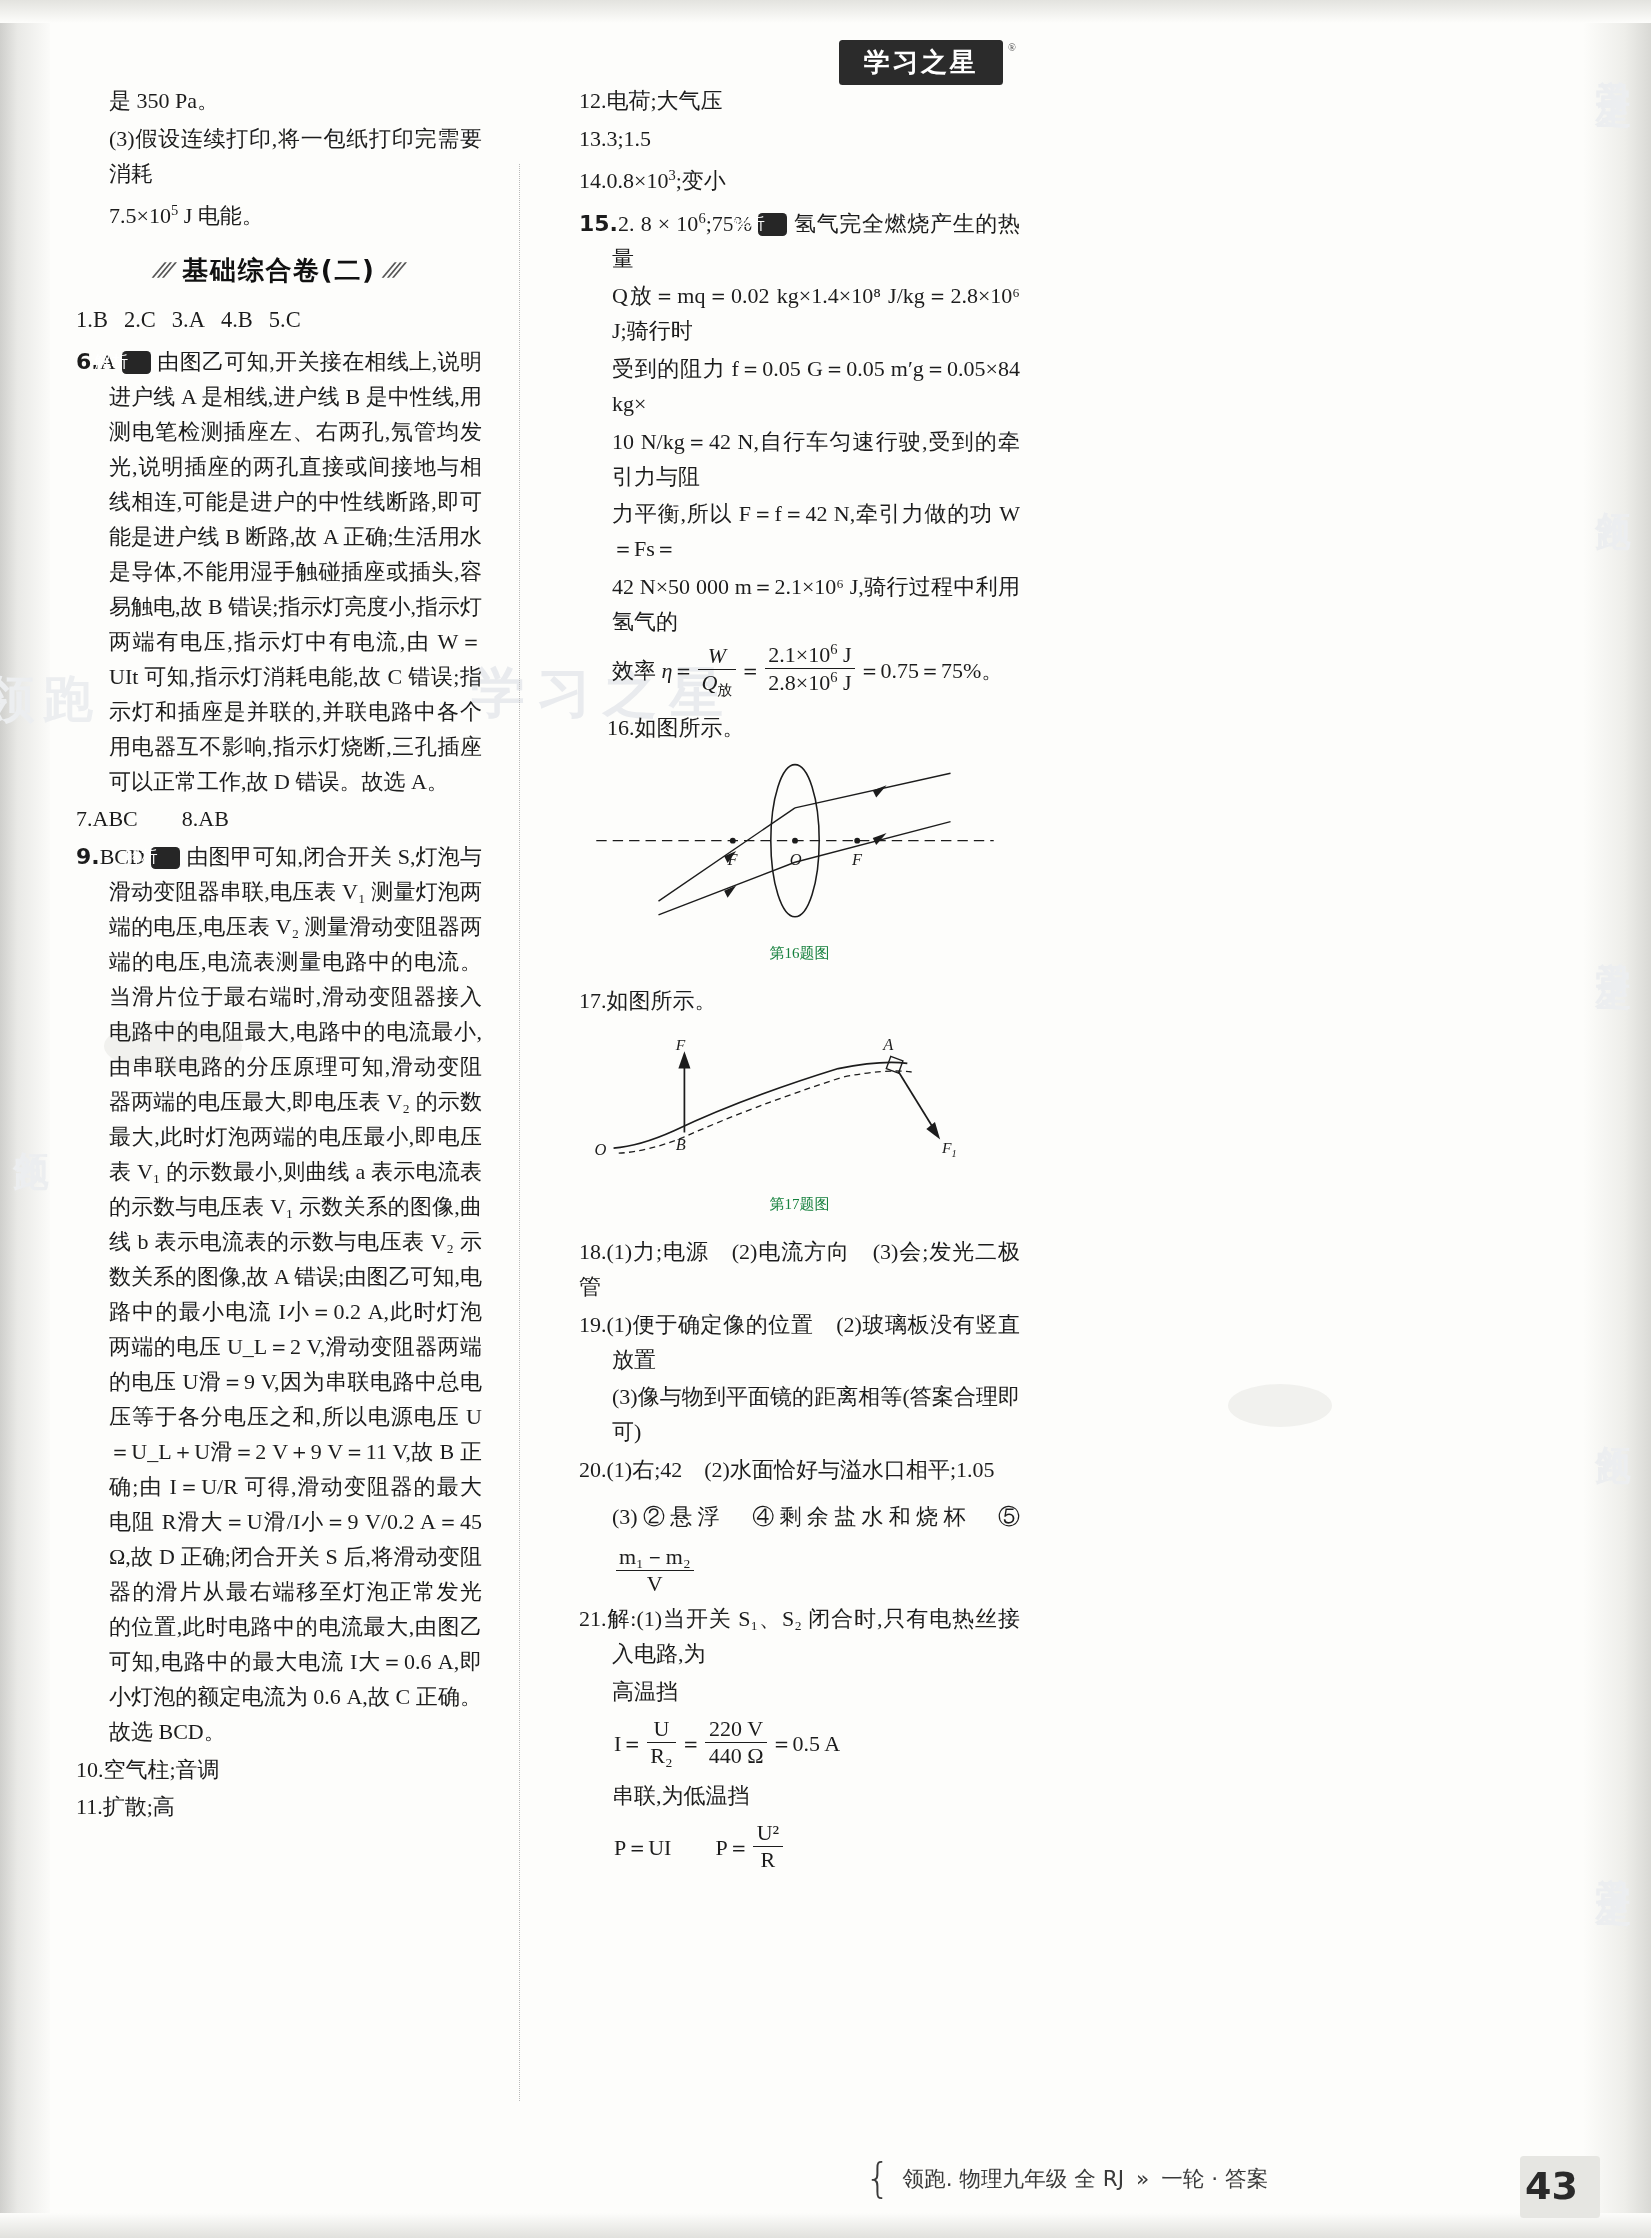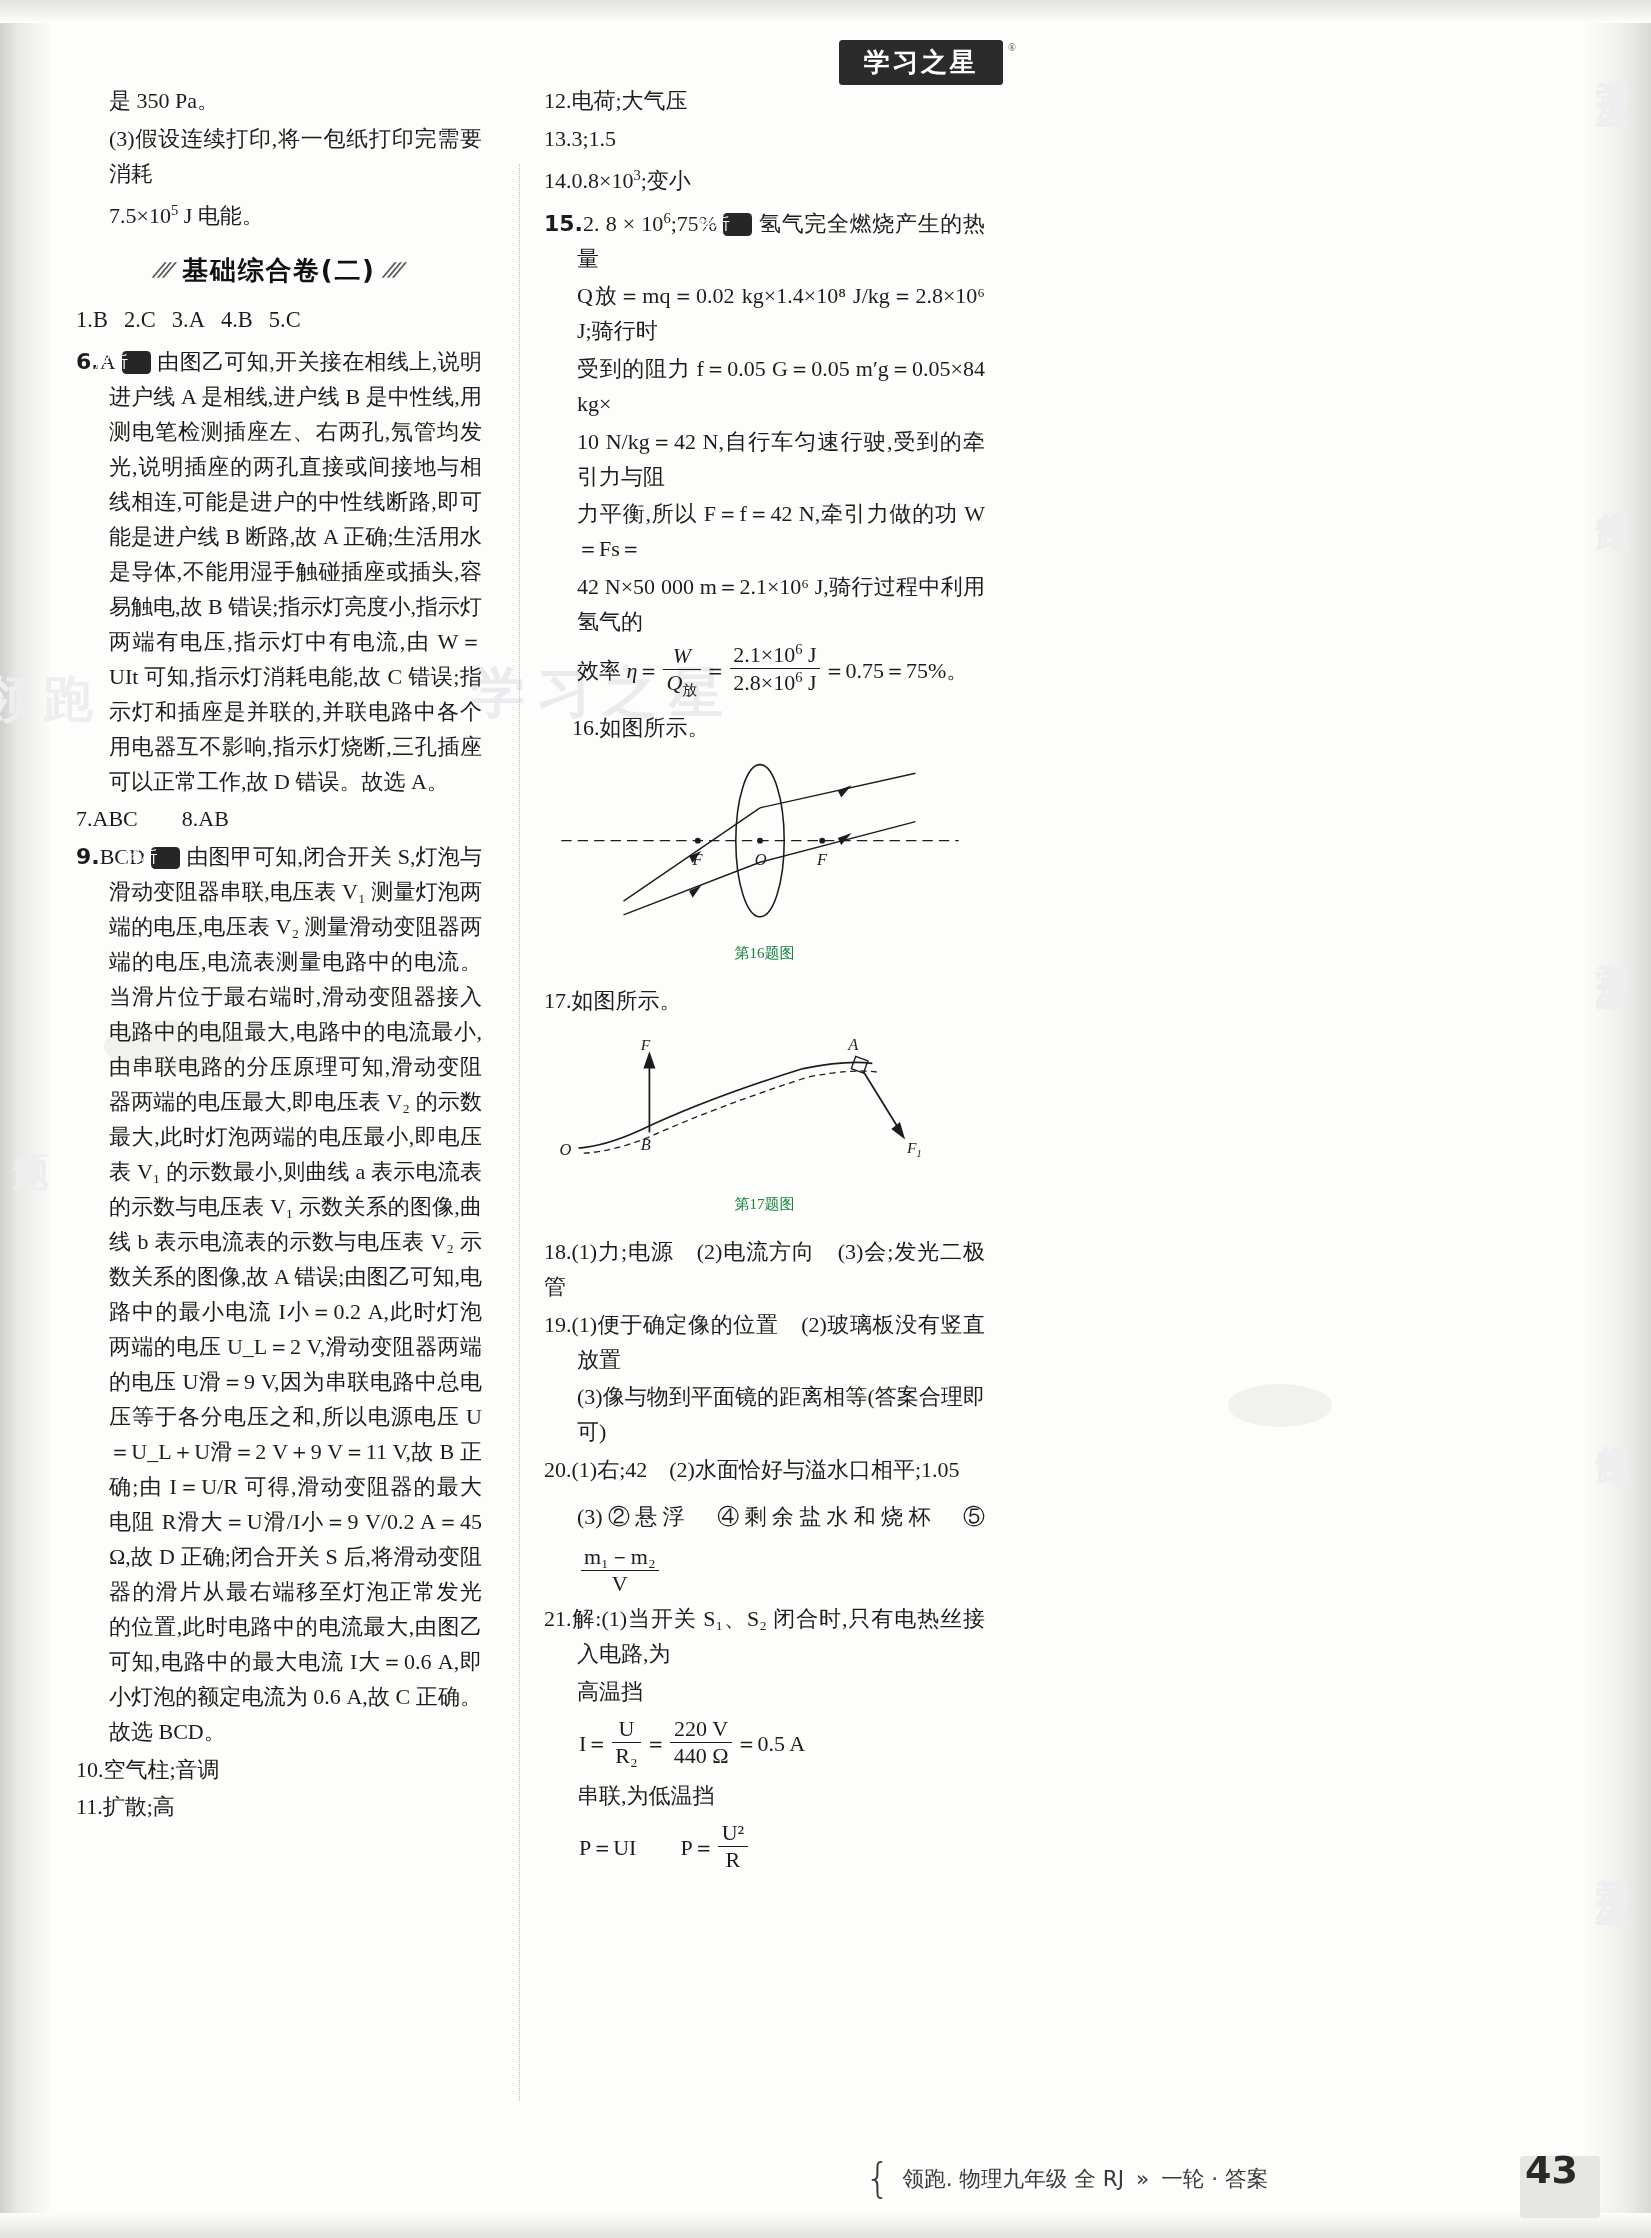--- a/index.html
+++ b/index.html
@@ -73,21 +73,21 @@
   
   .col{
     position:absolute;
     top:83px;
     font-size:22px;
     line-height:35px;
     color:#1c1c1c;
     text-align:justify;
   }
   .col-left{ left:76px; width:406px; }
-  .col-right{ left:544px; width:441px; }
+  .col-right{ left:579px; width:441px; }
 
   .divider{
     position:absolute;left:519px;top:164px;
     width:0;height:1937px;
     border-left:1.7px dotted #b9b9b9;
   }
 
   p{margin:0 0 2.6px 0;}
   .hang{ padding-left:33px; text-indent:-33px; }
   .hang2{ padding-left:33px; }
@@ -169,21 +169,21 @@
   .footer{
     position:absolute;
     left:865px;bottom:45px;
     display:flex;align-items:center;gap:12px;
     font-family:"DejaVu Sans","Liberation Sans",sans-serif;
     font-size:21.6px;color:#3a3a3a;
     white-space:nowrap;
   }
   .brace{font-size:40px;color:#3a3a3a;line-height:0.8;font-weight:300;}
   .pagenum{
-    position:absolute;right:74px;bottom:47px;
+    position:absolute;right:74px;bottom:31px;
     font-family:"DejaVu Sans","Liberation Sans",sans-serif;
     font-weight:bold;font-size:38px;color:#2a2a2a;
   }
   .pagenum-bg{
     position:absolute;right:52px;bottom:21px;
     width:80px;height:62px;background:#e6e6e2;border-radius:3.5px;
   }
 
   .scuff{position:absolute;background:#f1f1ee;border-radius:50%;pointer-events:none;}
 </style>

